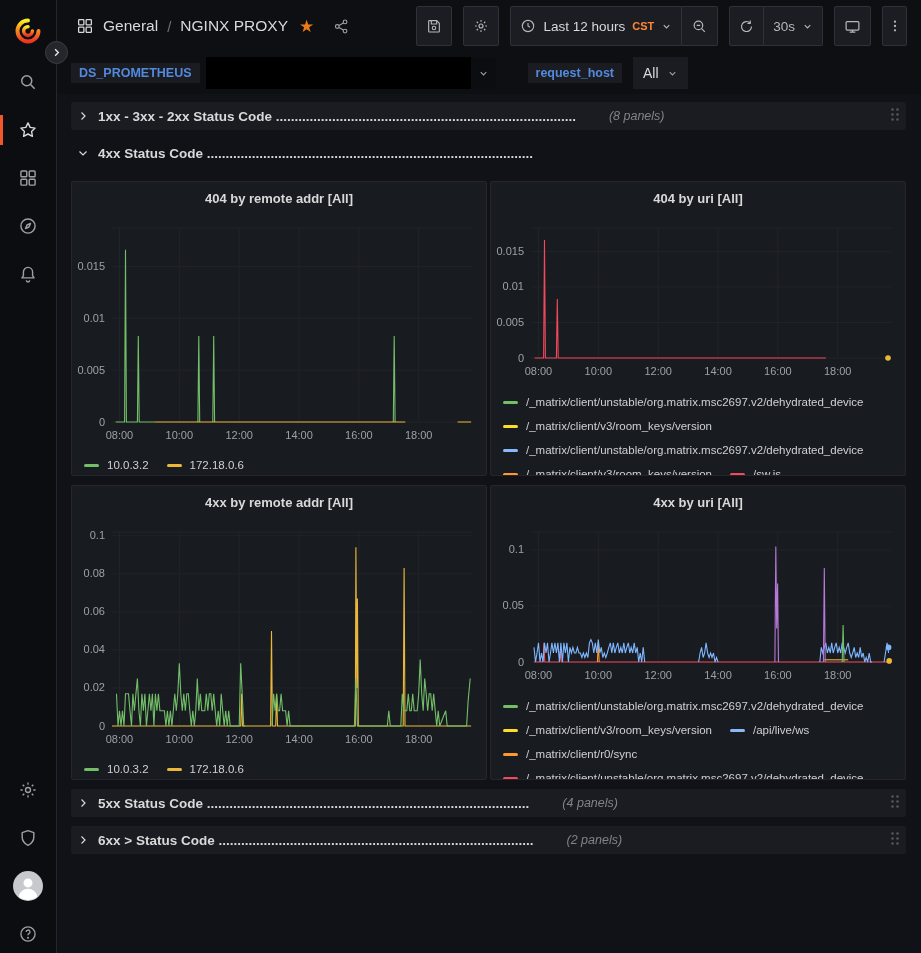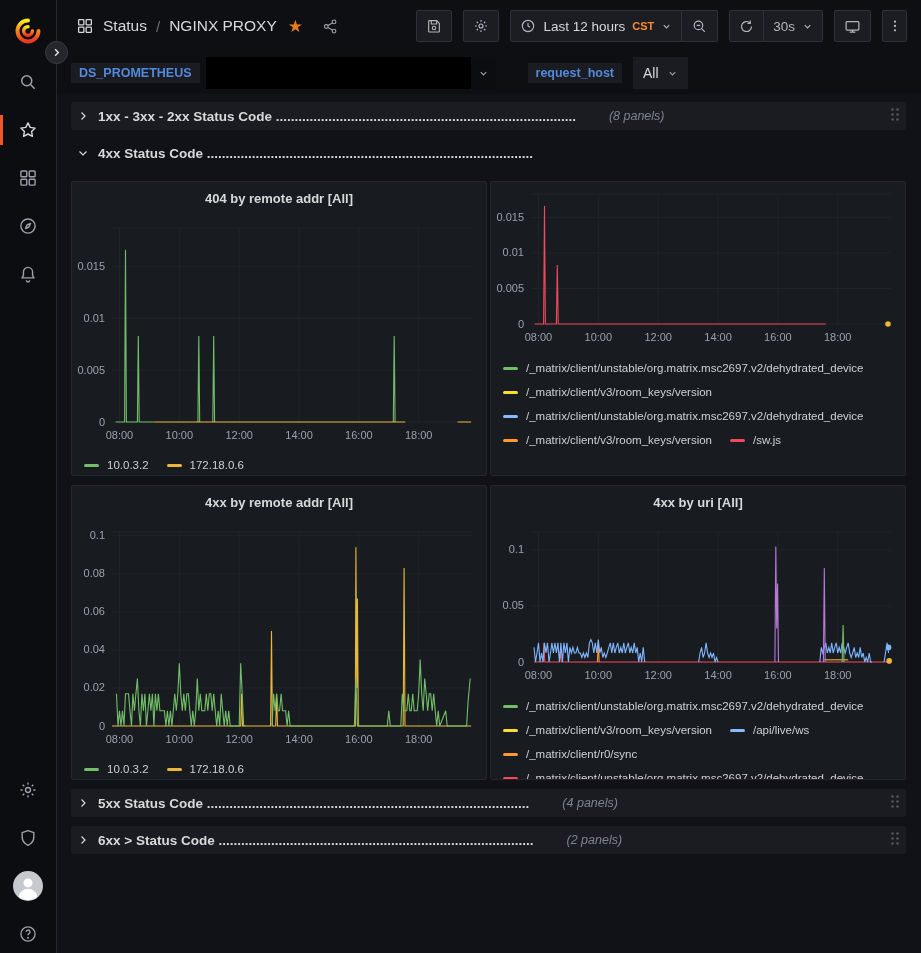--- a/index.html
+++ b/index.html
@@ -16,21 +16,21 @@
 .side-icon.active::before{content:"";position:absolute;left:0;top:9px;bottom:9px;width:3px;background:#f2572b}
 
 .main{flex:1;display:flex;flex-direction:column}
 header{height:52px;display:flex;align-items:center;padding:0 14px 0 19px;background:#0e0f13}
 .crumb{display:flex;align-items:center;gap:9px}
 .crumb .t{font-size:15.5px;color:#d8d9da}
 .crumb .sep{color:#6e7076;font-size:15px}
 .bstar{color:#eb7b18;font-size:17px;margin-left:2px}
 .share{color:#9da0a7;margin-left:10px;display:flex}
 .hright{margin-left:auto;display:flex;align-items:center;gap:11px}
-.tbtn{height:32px;min-width:32px;background:#1b1d23;border:1px solid #2e3137;border-radius:2px;display:flex;align-items:center;justify-content:center;color:#b4b7bc;gap:7px;padding:0 9px;font-size:13.5px}
+.tbtn{height:40px;min-width:32px;background:#1b1d23;border:1px solid #2e3137;border-radius:2px;display:flex;align-items:center;justify-content:center;color:#b4b7bc;gap:7px;padding:0 9px;font-size:13.5px}
 .btn-group{display:flex}
 .btn-group .tbtn:first-child{border-top-right-radius:0;border-bottom-right-radius:0}
 .btn-group .tbtn:last-child{border-top-left-radius:0;border-bottom-left-radius:0;border-left:none}
 .tz{color:#ff8833;font-size:11px;font-weight:bold}
 .tlabel{color:#d8d9da}
 
 .submenu{height:42px;display:flex;align-items:center;padding:0 14px;background:#0e0f13;gap:6px}
 .varlabel{height:20px;display:flex;align-items:center;padding:0 8px;background:#1a1c21;color:#538ade;font-size:12.5px;font-weight:bold}
 .varselect{height:32px;width:290px;background:#0c0d10;display:flex;align-items:center;color:#9da0a7}
 .varblack{flex:1;height:32px;background:#000}
@@ -144,21 +144,21 @@
   <header>
     <div class="crumb">
       <span class="share" style="margin-left:0">
           <svg viewBox="0 0 24 24" width="18" height="18" fill="none" stroke="#d8d9da" stroke-width="1.7">
             <rect x="3.5" y="3.5" width="7" height="7" rx="1"></rect>
             <rect x="13.5" y="3.5" width="7" height="7" rx="1"></rect>
             <rect x="3.5" y="13.5" width="7" height="7" rx="1"></rect>
             <rect x="13.5" y="13.5" width="7" height="7" rx="1"></rect>
           </svg>
         </span>
-      <span class="t">Status</span>
+      <span class="t">General</span>
       <span class="sep">/</span>
       <span class="t">NGINX PROXY</span>
       <span class="bstar">★</span>
       <span class="share">
           <svg viewBox="0 0 24 24" width="17" height="17" fill="none" stroke="currentColor" stroke-width="1.6">
             <circle cx="17" cy="5.5" r="2.6"></circle>
             <circle cx="6" cy="12" r="2.6"></circle>
             <circle cx="17" cy="18.5" r="2.6"></circle>
             <path d="M8.4 10.7l6.2-3.7M8.4 13.3l6.2 3.7"></path>
           </svg>
@@ -309,20 +309,21 @@
                 <span>10.0.3.2</span>
               </span>
               <span class="litem">
                 <span class="ldash" style="background:#EAB839"></span>
                 <span>172.18.0.6</span>
               </span>
             </div>
           </div>
       </section>
       <section class="panel">
+        <h2 class="ptitle">404 by uri [All]</h2>
         <div class="chart"><svg width="412" height="168">
               <line x1="40" y1="12" x2="400" y2="12" stroke="#212429"></line>
               <line x1="40" y1="142" x2="400" y2="142" stroke="#212429"></line>
               <text x="33" y="145.5" text-anchor="end" font-size="11" fill="#9da1a8">0</text>
               <line x1="40" y1="106.48087431693989" x2="400" y2="106.48087431693989" stroke="#212429"></line>
               <text x="33" y="109.98087431693989" text-anchor="end" font-size="11" fill="#9da1a8">0.005</text>
               <line x1="40" y1="70.96174863387978" x2="400" y2="70.96174863387978" stroke="#212429"></line>
               <text x="33" y="74.46174863387978" text-anchor="end" font-size="11" fill="#9da1a8">0.01</text>
               <line x1="40" y1="35.44262295081968" x2="400" y2="35.44262295081968" stroke="#212429"></line>
               <text x="33" y="38.94262295081968" text-anchor="end" font-size="11" fill="#9da1a8">0.015</text>

